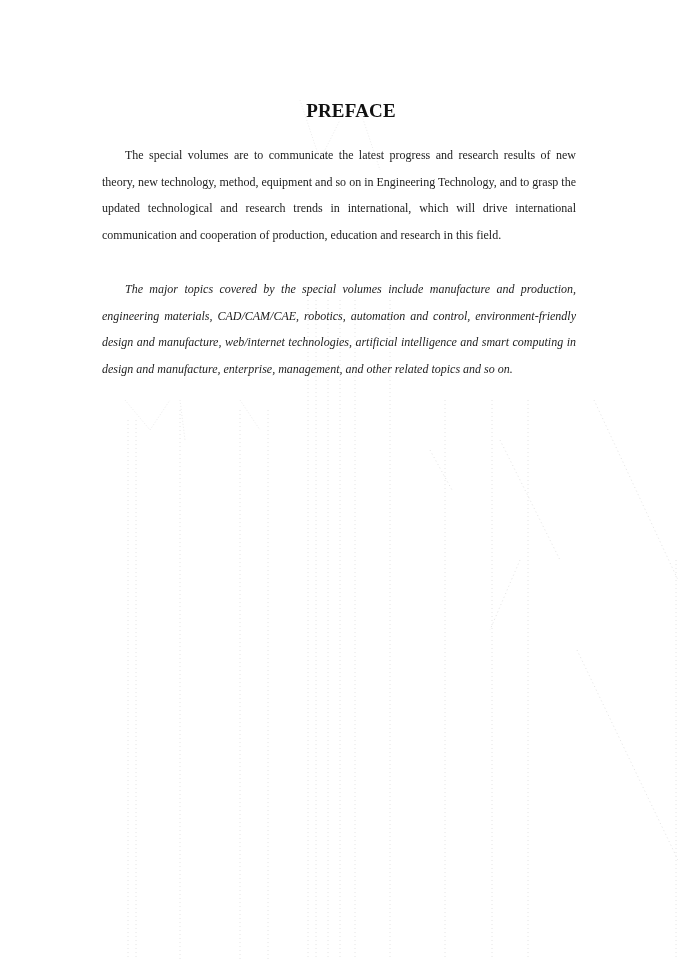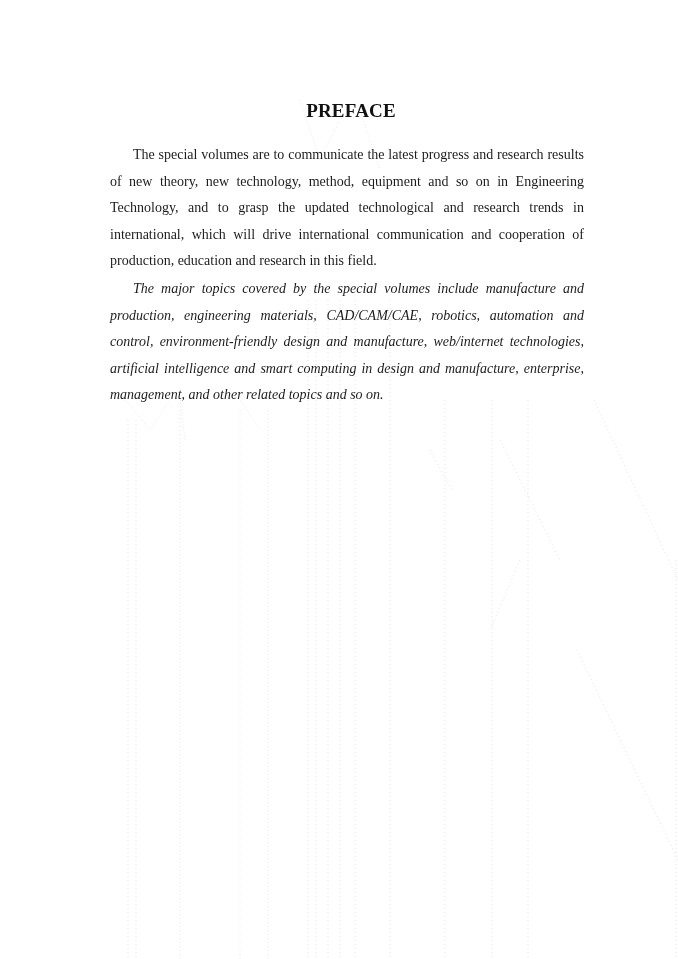--- a/index.html
+++ b/index.html
@@ -40,23 +40,23 @@
       text-align: center;
       font-family: "Liberation Serif", serif;
       font-weight: bold;
       font-size: 19px;
       letter-spacing: 0.2px;
       color: #111111;
       margin: 12px;
     }
     .body-text {
       position: absolute;
-      left: 110px;
+      left: 102px;
       width: 474px;
-      font-size: 14px;
+      font-size: 12px;
       line-height: 26.6px;
       text-align: justify;
       text-indent: 23px;
       margin: 0;
       color: #1c1c1c;
     }
     .p1 { top: 142px; }
     .p2 { top: 276px; font-style: italic; }
   </style>
 </head>

